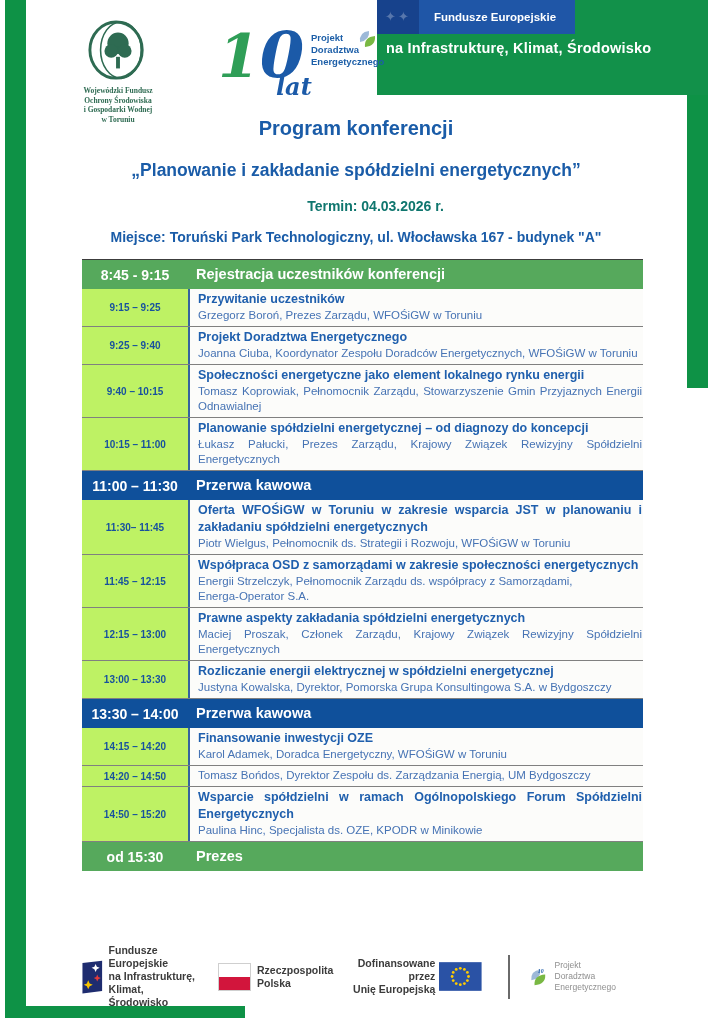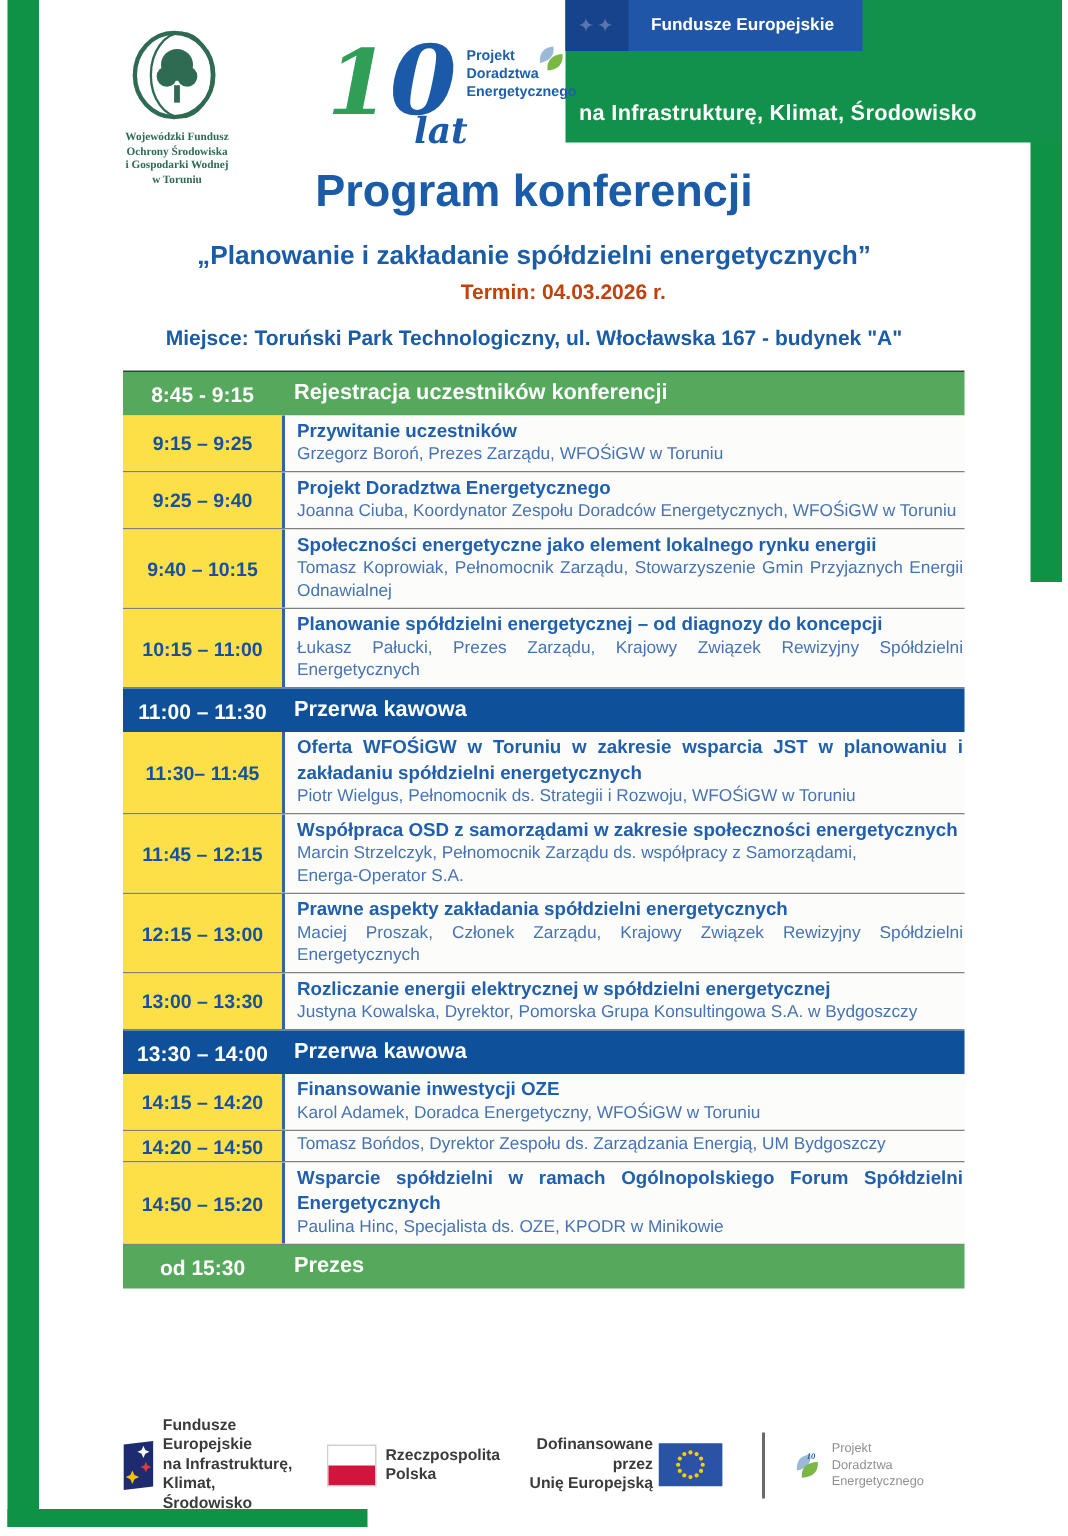--- a/index.html
+++ b/index.html
@@ -20,21 +20,21 @@
     display:flex;align-items:center;
   }
   .eu-banner .star-square{
     width:42px;height:34px;background:#17428c;color:rgba(255,255,255,0.28);
     font-size:13px;line-height:34px;text-align:center;letter-spacing:2px;overflow:hidden;
   }
   .eu-banner .fe-label{
     flex:1;color:#ffffff;font-weight:bold;font-size:11.5px;text-align:center;padding-right:4px;
   }
   .eu-banner .scope-label{
-    position:absolute;left:9px;top:68px;color:#ffffff;font-weight:bold;font-size:14.5px;
+    position:absolute;left:9px;top:40px;color:#ffffff;font-weight:bold;font-size:14.5px;
     letter-spacing:0.2px;
   }
 
   
   .wfos-logo{position:absolute;left:52px;top:20px;width:132px;text-align:center;}
   .wfos-logo .emblem{display:block;margin:0 auto;}
   .wfos-text{margin-top:4px;font-family:"Liberation Serif",serif;font-weight:bold;
     font-size:7.5px;line-height:9.5px;color:#2e6b52;}
 
   
@@ -44,31 +44,31 @@
   .digit-0{font-family:"DejaVu Serif",serif;font-style:italic;font-weight:bold;
     font-size:64px;color:#1b5aa8;line-height:70px;}
   .lat-script{position:absolute;left:58px;top:52px;font-family:"DejaVu Serif",serif;
     font-style:italic;font-weight:bold;font-size:24px;color:#1b5aa8;}
   .pde-lines{position:absolute;left:93px;top:12px;font-weight:bold;font-size:9.5px;
     line-height:12px;color:#1d5fa8;}
   .decade-leaf{position:absolute;left:138px;top:8px;}
 
   
   .title-block{padding-top:114px;text-align:center;color:#1757a6;}
-  .main-title{font-size:30px;font-weight:bold;line-height:28px;color:#1a5ca8;}
+  .main-title{font-size:20px;font-weight:bold;line-height:28px;color:#1a5ca8;}
   .sub-title{margin-top:17px;font-size:17.5px;font-weight:bold;line-height:22px;color:#1a5ca8;}
-  .date-line{margin-top:4px;font-size:14px;font-weight:bold;line-height:18px;color:#c2410c;padding-left:39px;}
+  .date-line{margin-top:16px;font-size:14px;font-weight:bold;line-height:18px;color:#0f766e;padding-left:39px;}
   .venue-line{margin-top:13px;font-size:14px;font-weight:bold;line-height:18px;color:#1a5ca8;}
 
   
   .schedule{margin:13px 0 0 82px;width:561px;border-top:1.5px solid #3c3c3c;}
   .srow{display:flex;width:100%;}
   .cell-time{
     width:106px;flex:0 0 106px;display:flex;align-items:center;justify-content:center;
-    font-weight:bold;font-size:13px;color:#17519e;background:#fde047;text-align:center;
+    font-weight:bold;font-size:10px;color:#17519e;background:#bef264;text-align:center;
   }
   .cell-content{flex:1;padding:2px 1px 3px 8px;background:#fcfcfa;
     border-left:2px solid #36639f;text-align:justify;}
   .s-title{font-weight:bold;font-size:12.5px;line-height:17px;color:#1f5fad;}
   .s-speaker{font-size:11.5px;line-height:15px;color:#4673b4;white-space:pre-line;}
   .srow.session{border-bottom:1.2px solid #808080;}
   .srow.highlight-green .cell-time,
   .srow.highlight-blue .cell-time{background:transparent;color:#ffffff;font-size:14px;}
   .srow.highlight-green .cell-content,
   .srow.highlight-blue .cell-content{
@@ -190,21 +190,21 @@
         <div class="cell-time">11:30– 11:45</div>
         <div class="cell-content">
           <div class="s-title">Oferta WFOŚiGW w Toruniu w zakresie wsparcia JST w planowaniu i zakładaniu spółdzielni energetycznych</div>
           <div class="s-speaker">Piotr Wielgus, Pełnomocnik ds. Strategii i Rozwoju, WFOŚiGW w Toruniu</div>
         </div>
       </div>
       <div class="srow session">
         <div class="cell-time">11:45 – 12:15</div>
         <div class="cell-content">
           <div class="s-title">Współpraca OSD z samorządami w zakresie społeczności energetycznych</div>
-          <div class="s-speaker">Marcin Strzelczyk, Pełnomocnik Zarządu ds. współpracy z Samorządami,
+          <div class="s-speaker">Energii Strzelczyk, Pełnomocnik Zarządu ds. współpracy z Samorządami,
 Energa-Operator S.A.</div>
         </div>
       </div>
       <div class="srow session">
         <div class="cell-time">12:15 – 13:00</div>
         <div class="cell-content">
           <div class="s-title">Prawne aspekty zakładania spółdzielni energetycznych</div>
           <div class="s-speaker">Maciej Proszak, Członek Zarządu, Krajowy Związek Rewizyjny Spółdzielni Energetycznych</div>
         </div>
       </div>

